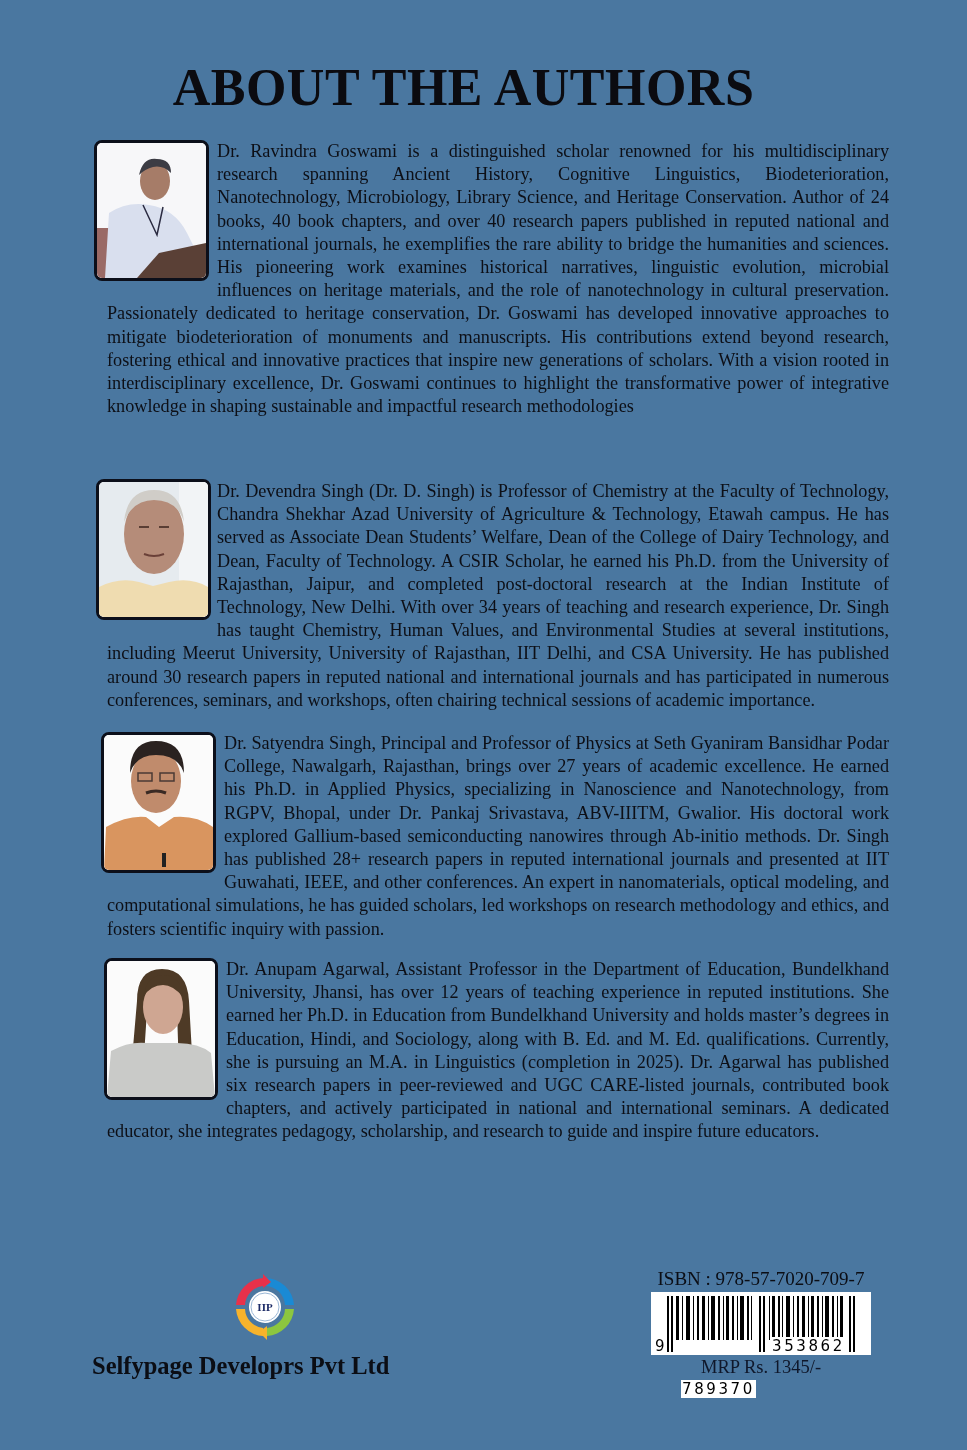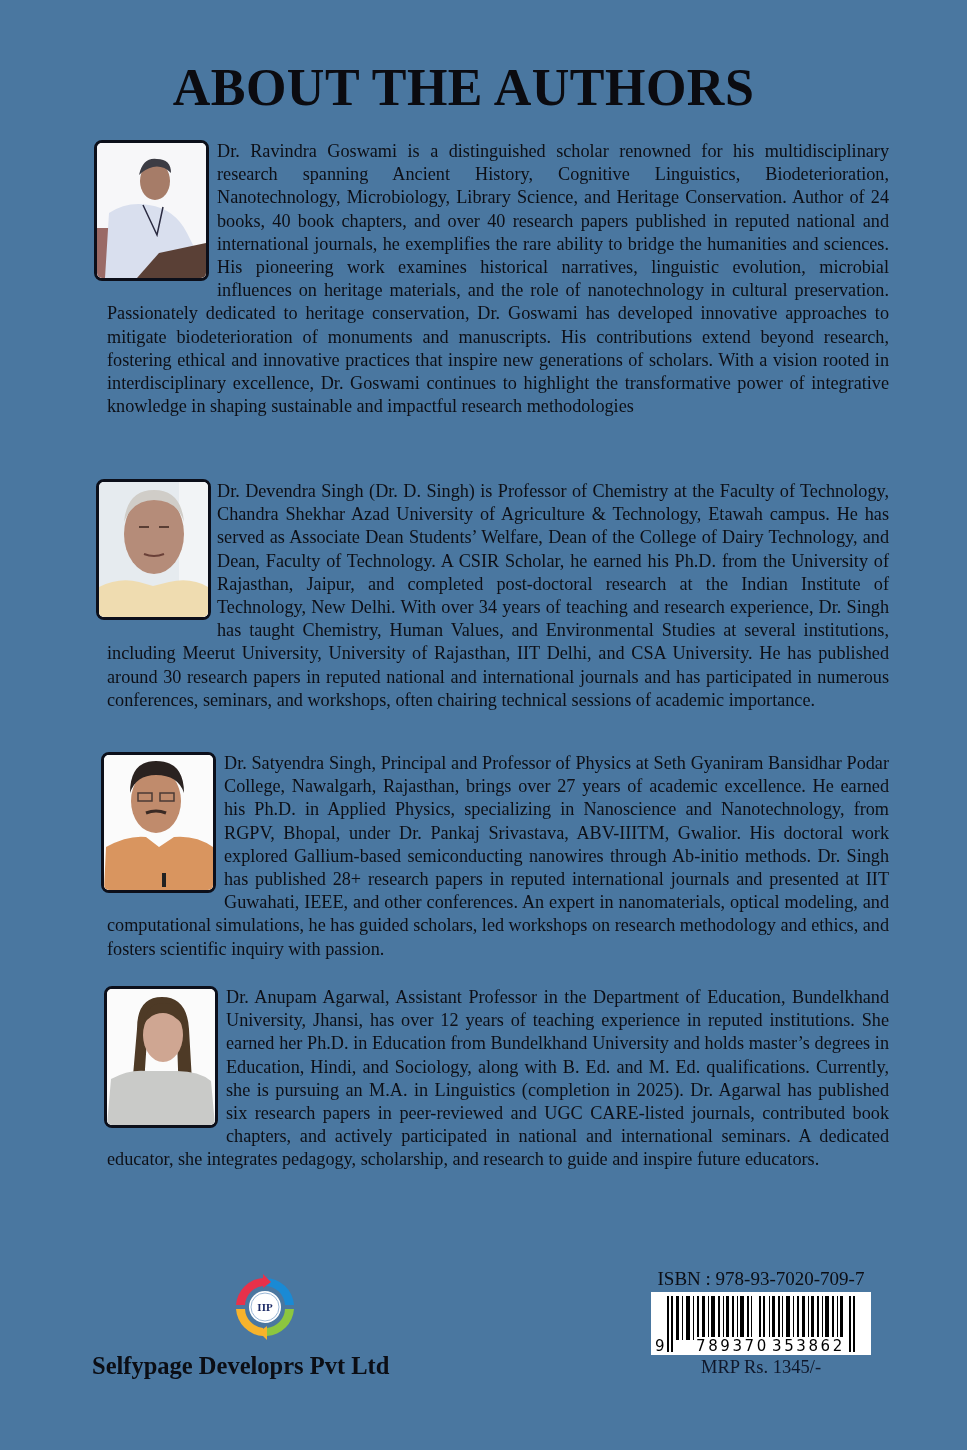--- a/index.html
+++ b/index.html
@@ -31,23 +31,23 @@
     background: #ffffff;
     overflow: hidden;
     position: relative;
     box-sizing: border-box;
   }
   .photo svg { display: block; width: 100%; height: 100%; }
   #bio1 { top: 140px; }
   #bio1 .photo { width: 115px; height: 141px; margin: 0 8px 4px -13px; }
   #bio2 { top: 480px; }
   #bio2 .photo { width: 115px; height: 141px; margin: -1px 6px 3px -11px; }
-  #bio3 { top: 752px; }
+  #bio3 { top: 732px; }
   #bio3 .photo { width: 115px; height: 141px; margin: 0 8px 3px -6px; }
-  #bio4 { top: 986px; }
+  #bio4 { top: 958px; }
   #bio4 .photo { width: 114px; height: 142px; margin: 0 8px 4px -3px; }
 
   .publisher {
     position: absolute; left: 92px; top: 1274px; width: 330px;
   }
   .logo { position: absolute; left: 139px; top: 0; width: 68px; height: 66px; }
   .publisher-name {
     position: absolute; left: 0; top: 68px; white-space: nowrap;
     font-weight: bold; font-size: 24.5px; color: #0b0d14; margin-top: 10px;
   }
@@ -143,21 +143,21 @@
       <path d="M36 66 L28 58 L36 52 Z" fill="#f7b32b"></path>
       <circle cx="34" cy="33" r="16" fill="#ffffff"></circle>
       <circle cx="34" cy="33" r="14" fill="none" stroke="#9bb8d6" stroke-width="1"></circle>
       <text x="34" y="37" text-anchor="middle" font-family="Liberation Serif, serif" font-weight="bold" font-size="11" fill="#1c2a66">IIP</text>
     </svg>
   </div>
   <div class="publisher-name">Selfypage Developrs Pvt Ltd</div>
 </div>
 
 <div class="isbn-block">
-  <div class="isbn-label">ISBN : 978-93-7020-709-7</div>
+  <div class="isbn-label">ISBN : 978-57-7020-709-7</div>
   <div class="barcode">
     <svg width="220" height="63" viewBox="0 0 220 63">
       <g fill="#000">
         <rect x="16" y="4" width="2" height="56"></rect>
           <rect x="20" y="4" width="2" height="56"></rect>
         <rect x="25" y="4" width="3" height="44"></rect>
           <rect x="31" y="4" width="1" height="44"></rect>
         <rect x="35" y="4" width="4" height="44"></rect>
           <rect x="42" y="4" width="1" height="44"></rect>
         <rect x="46" y="4" width="2" height="44"></rect>
@@ -189,18 +189,18 @@
         <rect x="174" y="4" width="4" height="44"></rect>
           <rect x="181" y="4" width="2" height="44"></rect>
         <rect x="186" y="4" width="1" height="44"></rect>
           <rect x="189" y="4" width="3" height="44"></rect>
         <rect x="198" y="4" width="2" height="56"></rect>
           <rect x="202" y="4" width="2" height="56"></rect>
       </g>
     </svg>
     <div class="barcode-digits">
       <span style="left:3px;">9</span>
-      <span style="left:44px; letter-spacing:2.6px;">789370</span>
+      <span style="left:30px; letter-spacing:2.6px;margin-top:43px;">789370</span>
       <span style="left:120px; letter-spacing:2.6px;">353862</span>
     </div>
   </div>
   <div class="mrp">MRP Rs. 1345/-</div>
 </div>
 
 </body></html>

